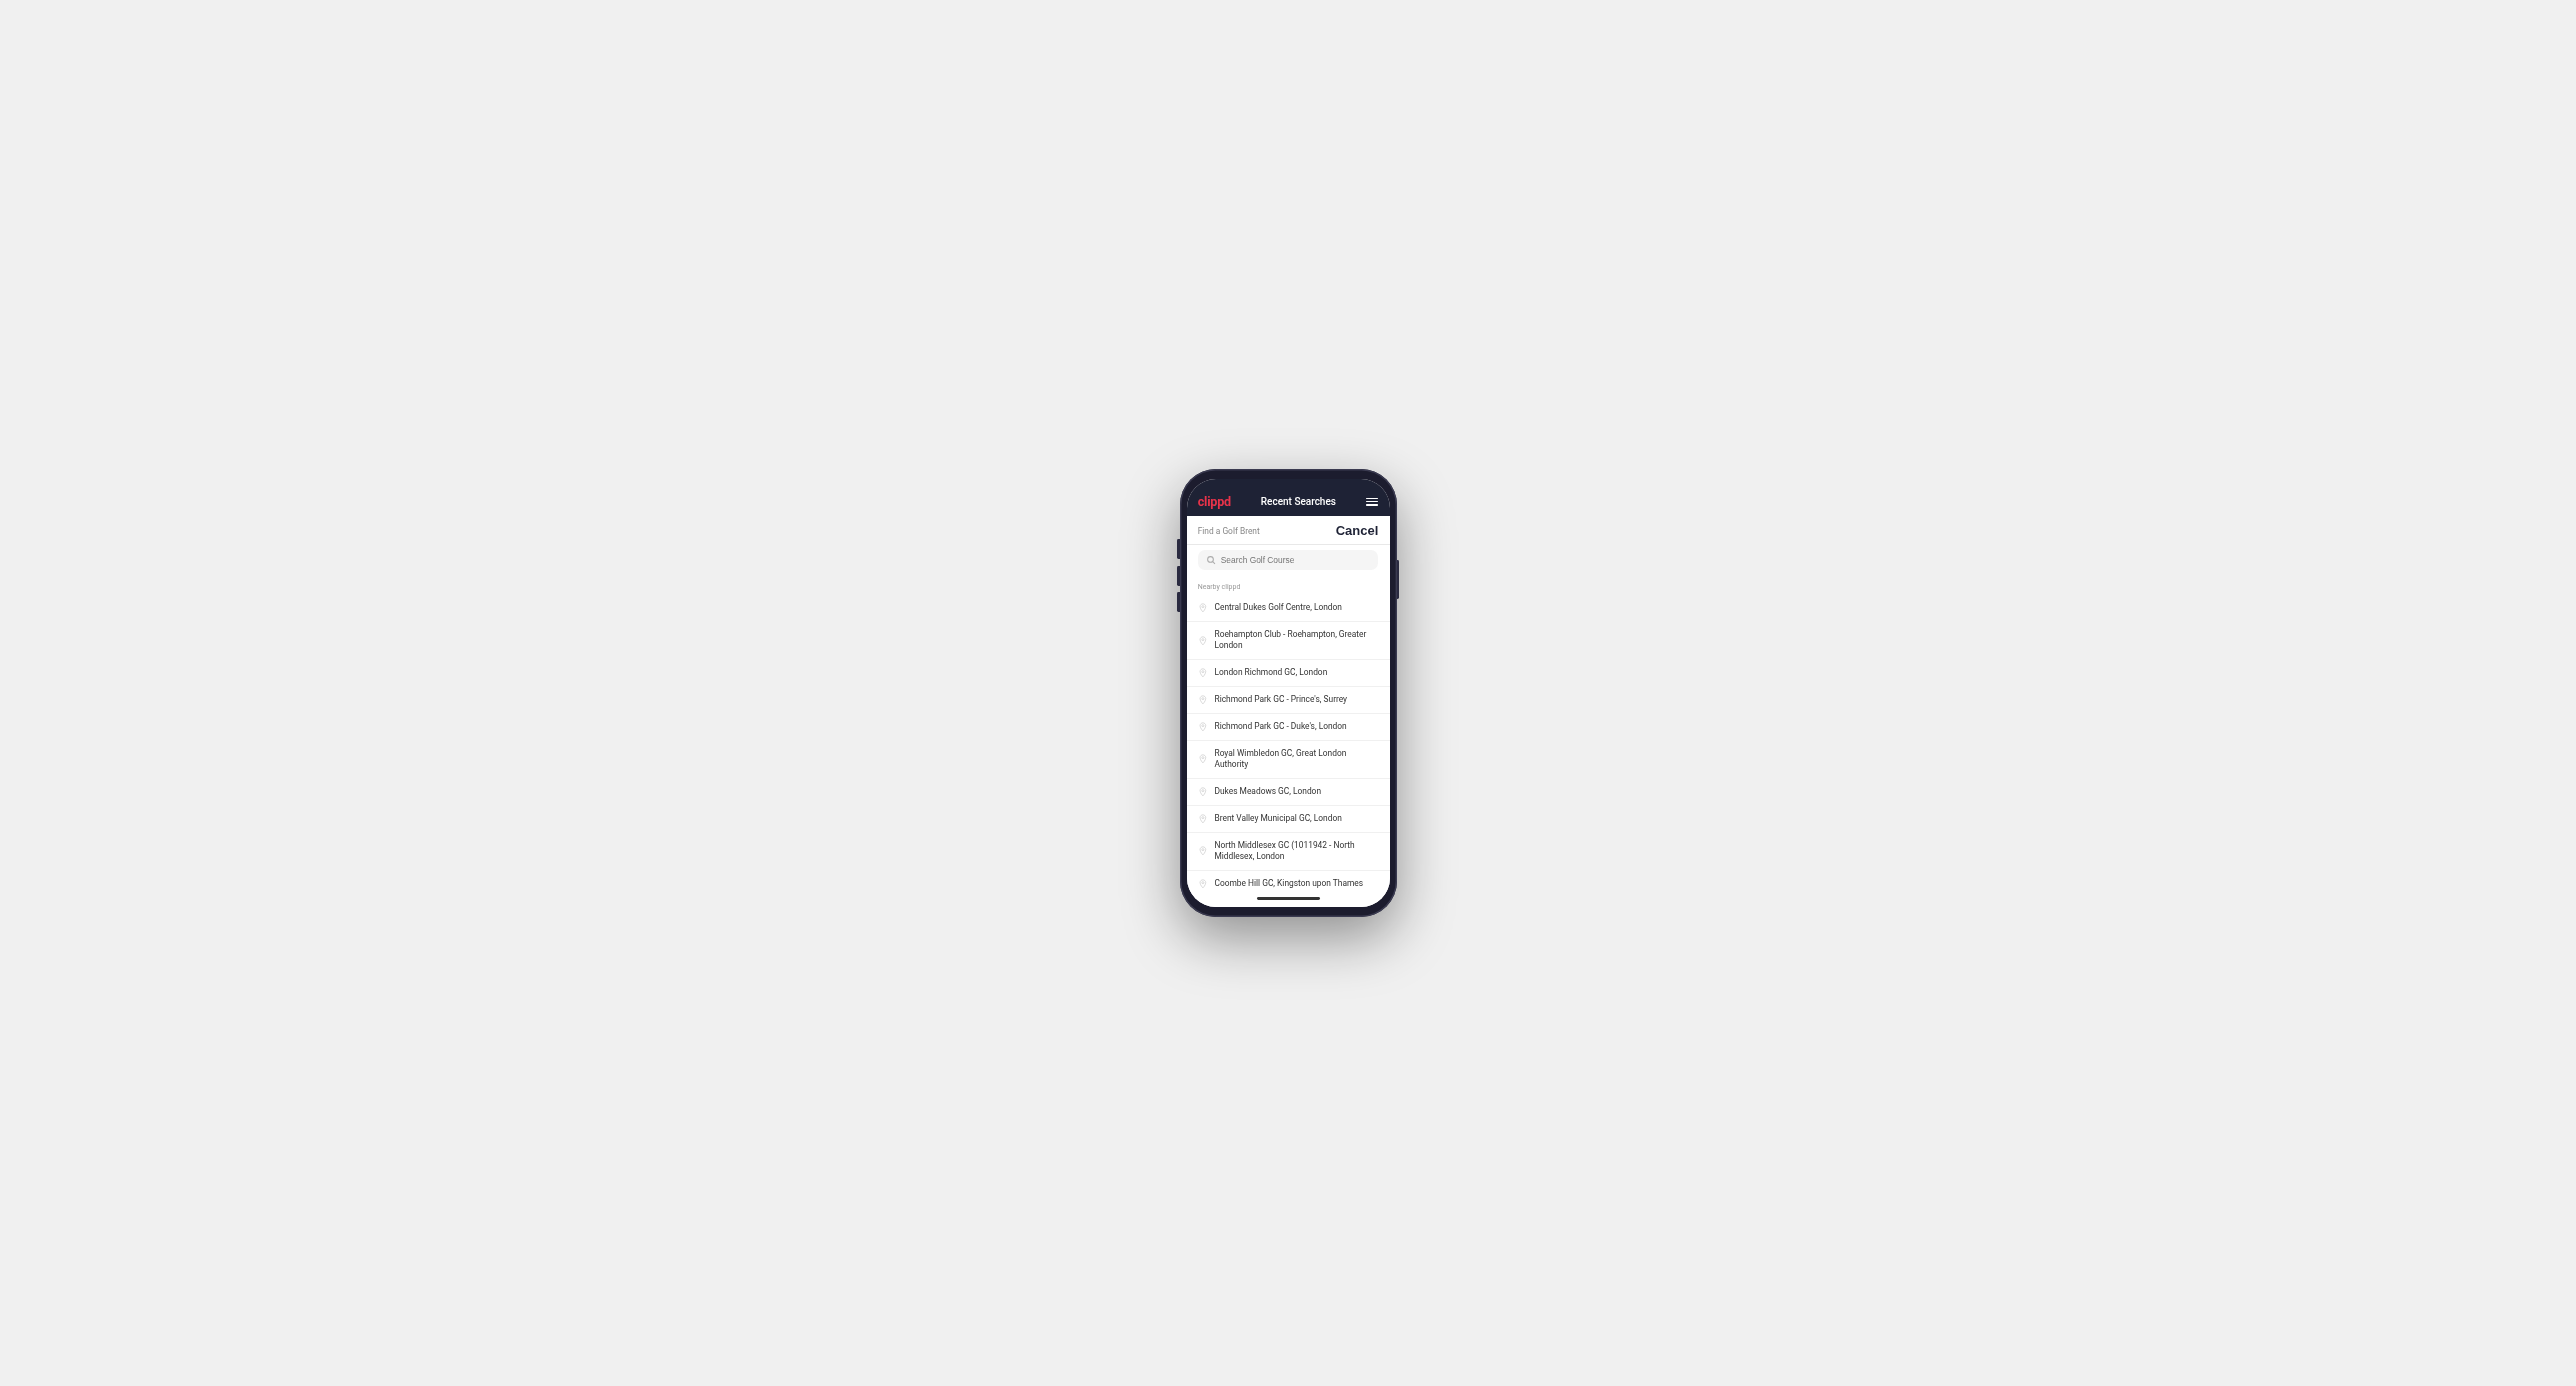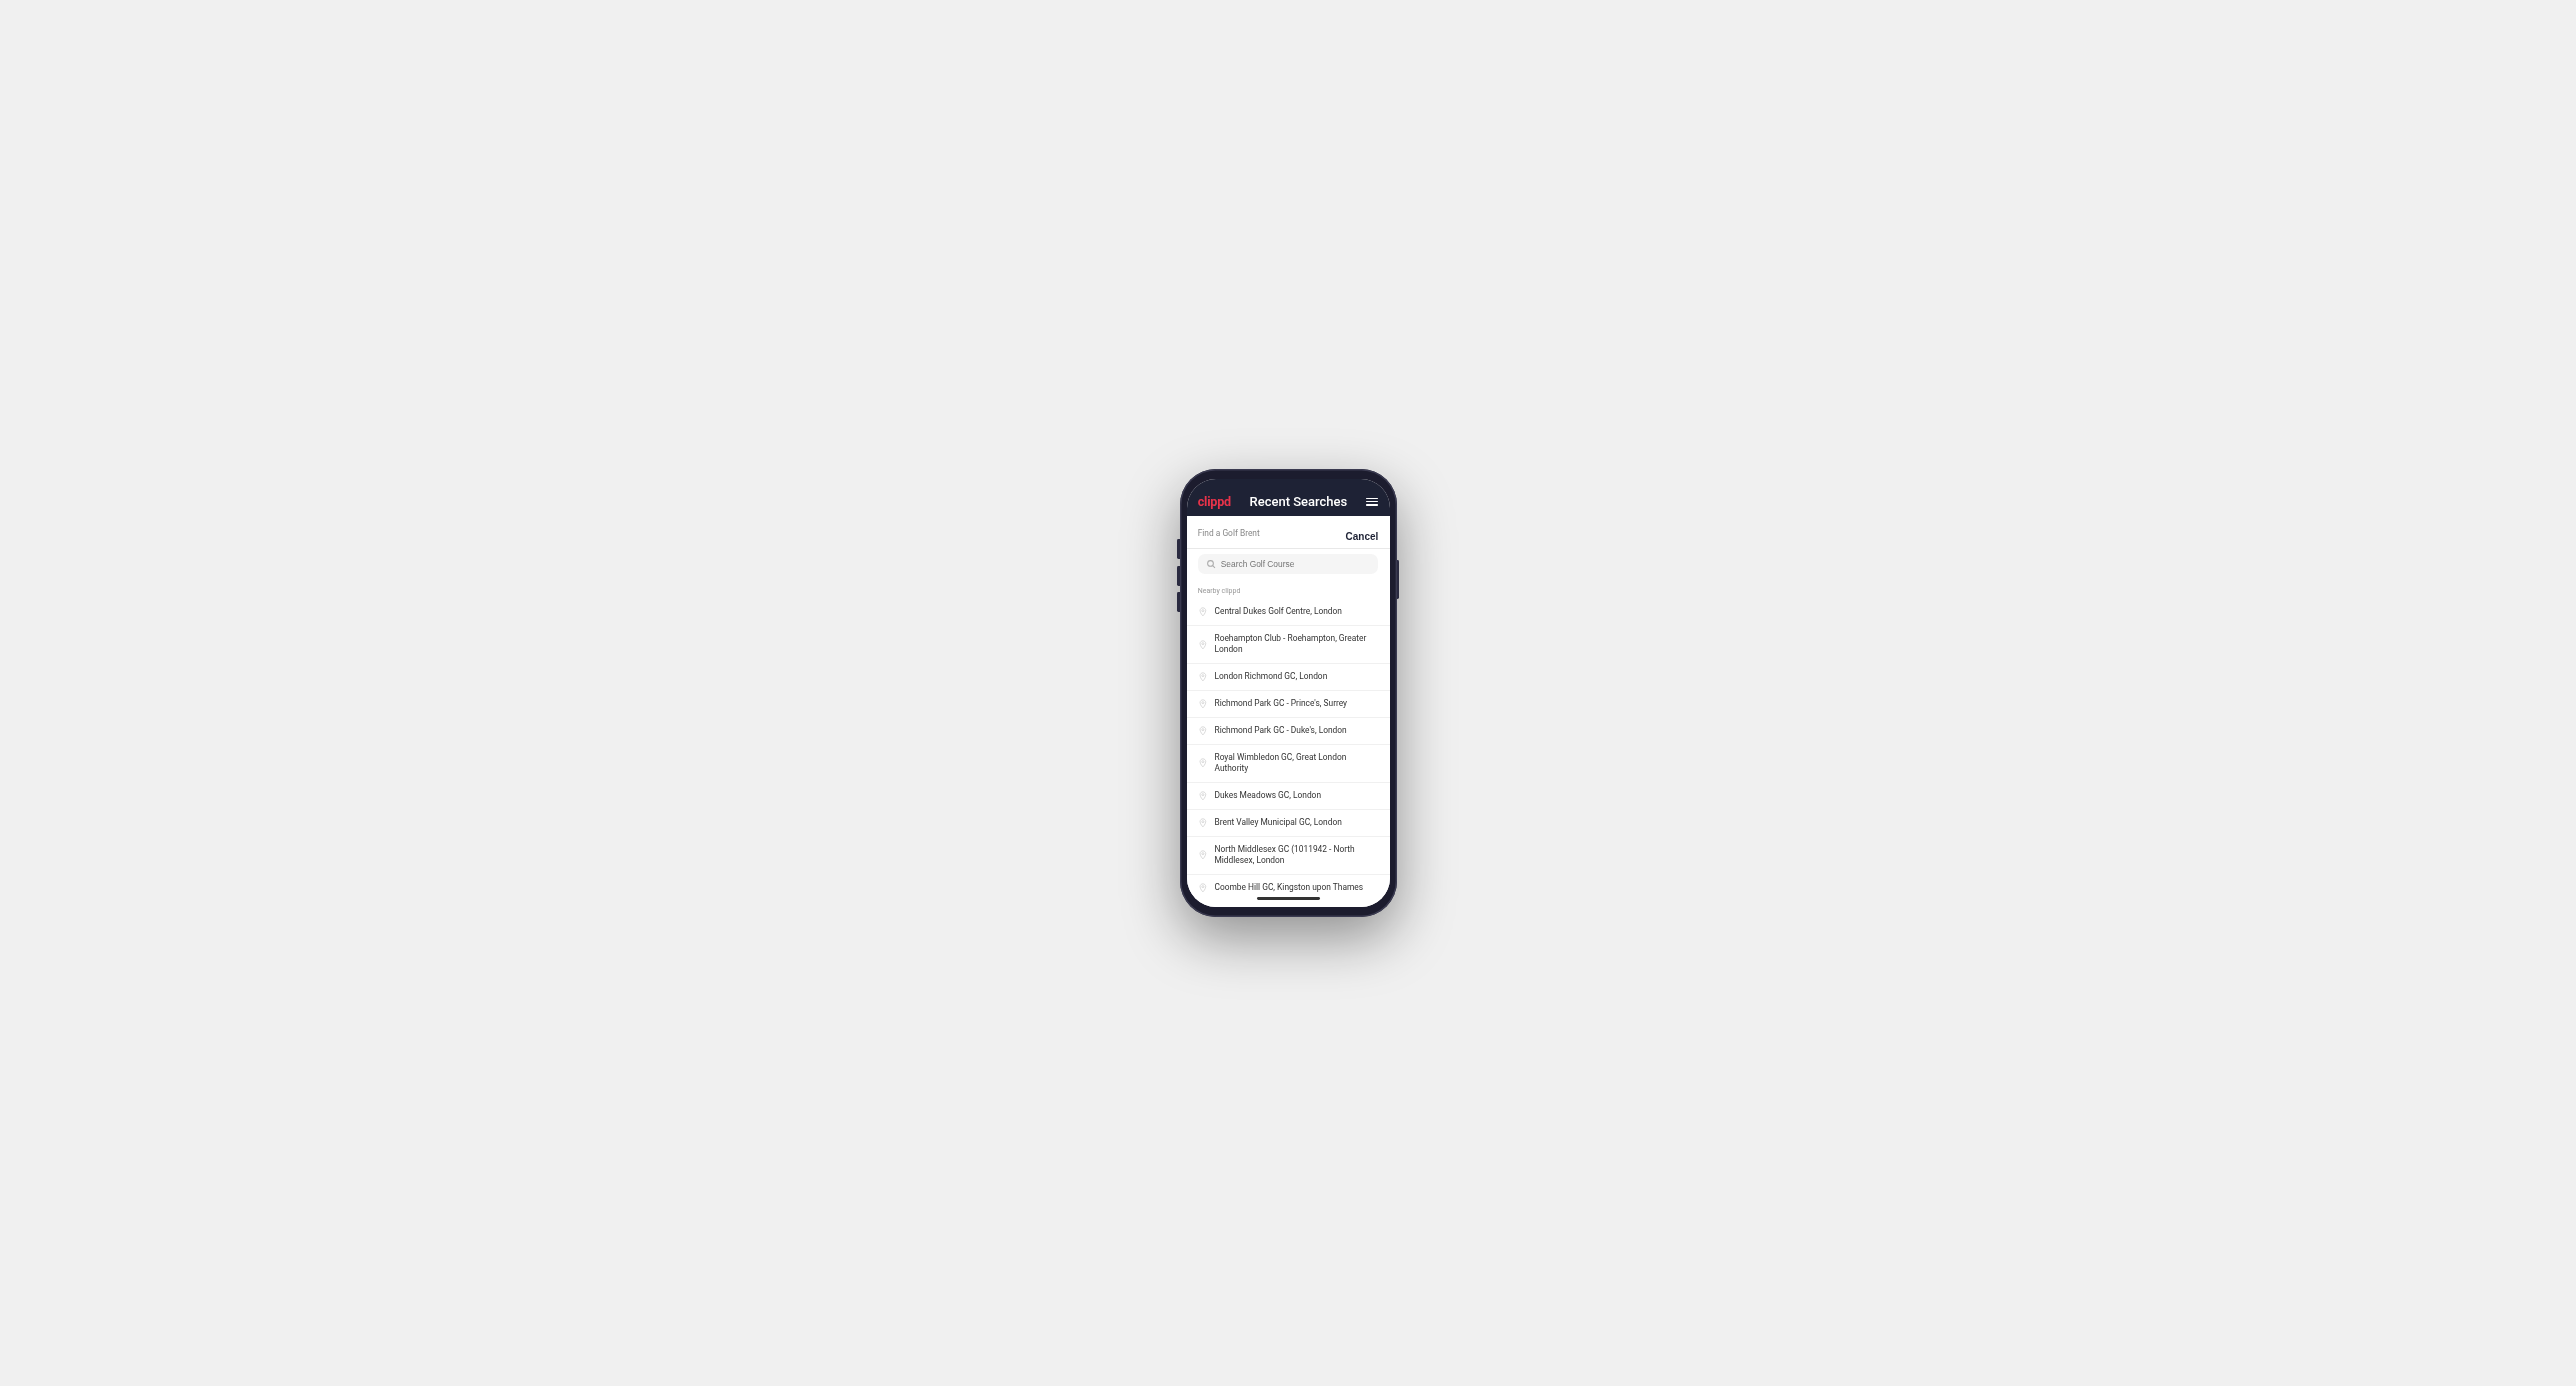--- a/index.html
+++ b/index.html
@@ -63,21 +63,21 @@
     }
 
     .app-logo {
       font-size: 12.6px;
       font-weight: 700;
       color: #e8334a;
       letter-spacing: -0.2px;
     }
 
     .header-title {
-      font-size: 13px;
+      font-size: 10px;
       color: #ffffff;
       font-weight: 500;
     }
 
     .hamburger-icon {
       display: flex;
       flex-direction: column;
       gap: 2.1px;
       cursor: pointer;
     }
@@ -100,27 +100,26 @@
       border-bottom: 0.7px solid #e8e8e8;
       flex-shrink: 0;
     }
 
     .find-label {
       font-size: 8.4px;
       color: #888888;
     }
 
     .cancel-btn {
-      font-size: 10px;
+      font-size: 13px;
       color: #1e2235;
       font-weight: 600;
       cursor: pointer;
       background: none;
       border: none;
-      margin-top: 8px;
     }
 
     
     .search-container {
       background: #ffffff;
       padding: 5.6px 11.2px 7px;
       flex-shrink: 0;
     }
 
     .search-input-wrapper {

